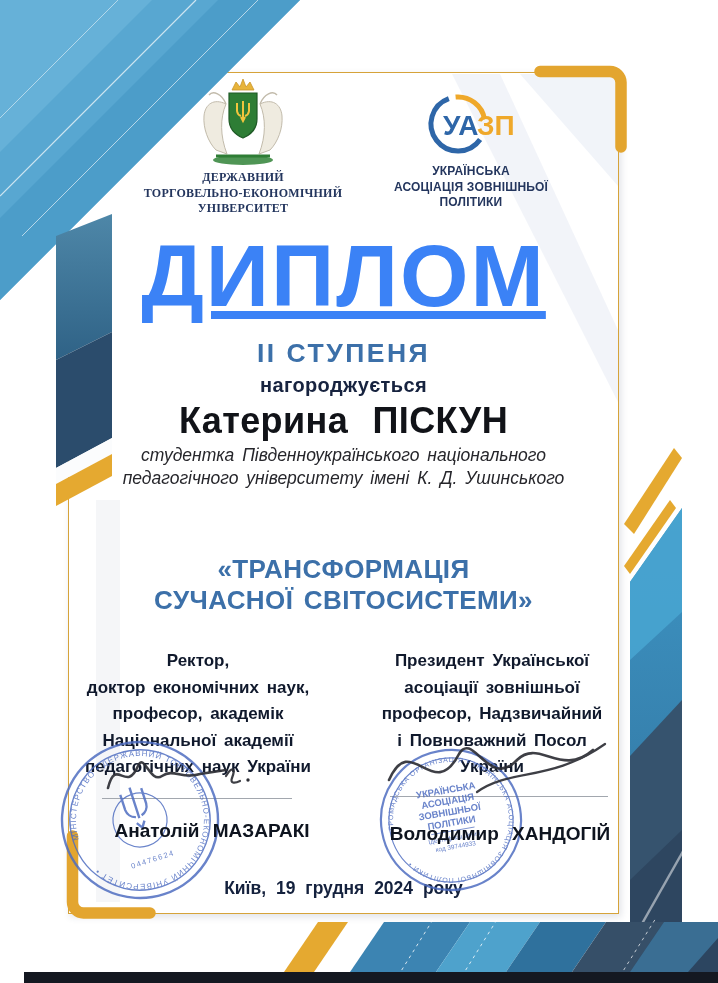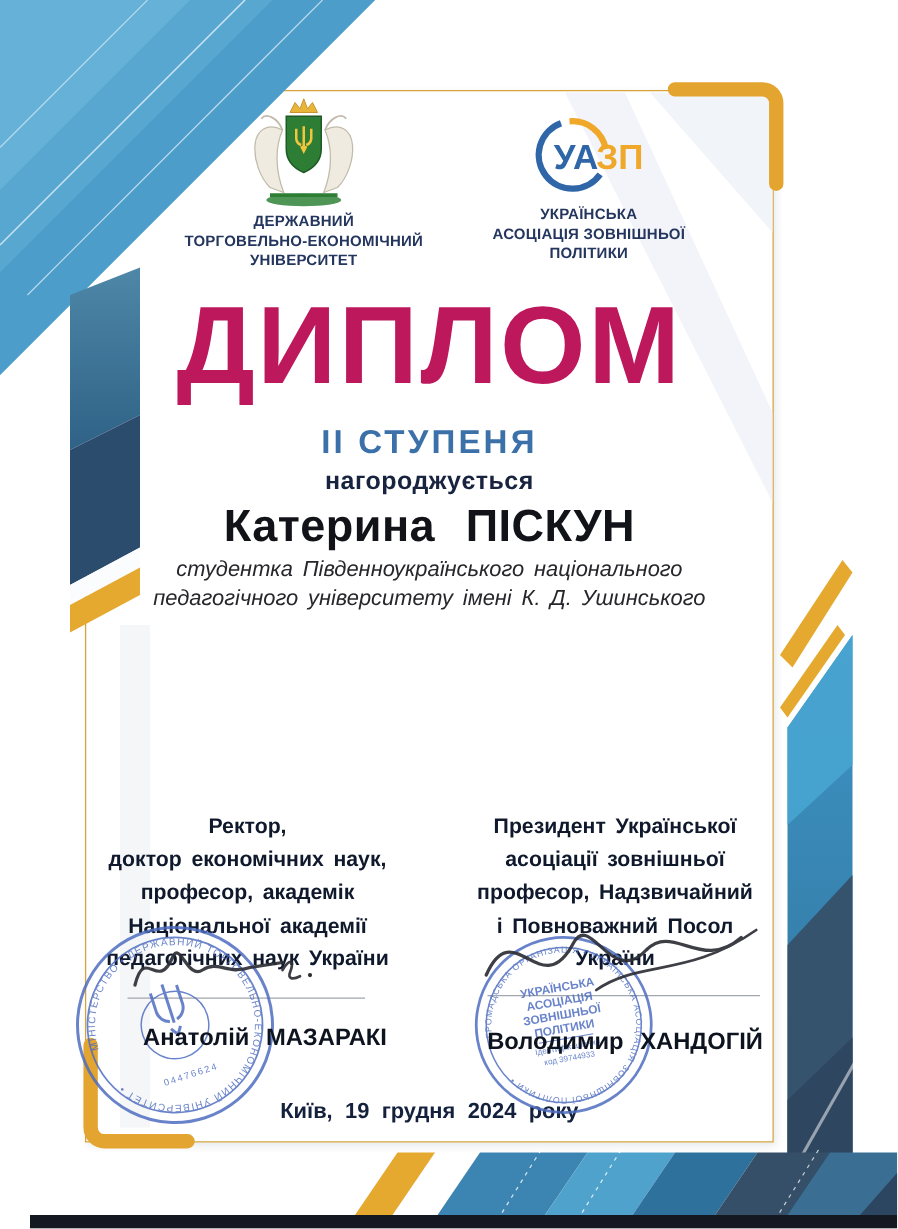--- a/index.html
+++ b/index.html
@@ -8,40 +8,40 @@
   .card{position:absolute;left:68px;top:72px;width:551px;height:842px;background:#ffffff;
         border:1.5px solid #D6A33A;box-sizing:border-box;z-index:1;
         box-shadow:2px 3px 7px rgba(40,60,90,.14);}
   .decor{position:absolute;inset:0;z-index:2;pointer-events:none;}
   .content{position:absolute;left:68px;top:72px;width:551px;height:932px;z-index:3;}
   .content>*{position:absolute;}
   .lines{white-space:pre-line;}
   .center{text-align:center;}
   .caption{font-size:12px;font-weight:bold;color:#24365E;line-height:15.5px;letter-spacing:.2px;}
   .title{left:0;top:158px;width:100%;font-size:88px;line-height:92px;font-weight:800;
-         color:#be185d;letter-spacing:2px;}
+         color:#3b82f6;letter-spacing:2px;text-decoration:underline;}
   .degree{left:0;top:266px;width:100%;font-size:26.5px;font-weight:bold;color:#3C70A9;letter-spacing:2.5px;}
   .verb{left:0;top:302px;width:100%;font-size:20px;font-weight:bold;color:#17233F;letter-spacing:.4px;}
   .recipient{left:0;top:328px;width:100%;font-size:36px;font-weight:bold;color:#111318;word-spacing:14px;letter-spacing:.4px;}
   .desc{left:0;top:372px;width:100%;font-size:17.5px;font-style:italic;color:#26262B;line-height:23px;word-spacing:3px;}
   .reason{left:0;top:428px;width:100%;font-size:19px;font-weight:bold;color:#17233F;line-height:24.5px;word-spacing:4px;}
   .contest{left:0;top:482px;width:100%;font-size:26px;font-weight:bold;color:#3C70A9;line-height:31px;word-spacing:3px;letter-spacing:.4px;}
   .signer-title{top:576px;width:252px;font-size:17px;font-weight:bold;color:#10192C;line-height:26.5px;word-spacing:3px;}
   .signer-title.l{left:4px;} .signer-title.r{left:298px;}
   .sig-line{height:1px;background:#A2A7AE;}
   .sig-line.l{left:34px;top:726px;width:190px;} .sig-line.r{left:322px;top:724px;width:218px;}
   .signer-name{font-size:19px;font-weight:bold;color:#0E141F;word-spacing:8px;z-index:6;}
   .signer-name.l{left:18px;top:748px;width:252px;} .signer-name.r{left:310px;top:751px;width:244px;}
   .date-line{left:0;top:806px;width:100%;font-size:17.5px;font-weight:bold;color:#14213D;word-spacing:5px;}
   .stamp{opacity:.84;z-index:4;}
   .stamp.l{left:-20px;top:648px;} .stamp.r{left:296px;top:662px;}
   .signature{z-index:5;}
   .signature.l{left:30px;top:678px;} .signature.r{left:313px;top:666px;}
   .logo-univ{left:128px;top:6px;} .logo-uazp{left:346px;top:14px;}
-  .cap-univ{left:30px;top:98px;width:290px;} .cap-uazp{left:286px;top:92px;width:234px;}
+  .cap-univ{left:30px;top:98px;width:290px;font-family:Liberation Serif, serif;} .cap-uazp{left:286px;top:92px;width:234px;}
 </style>
 </head>
 <body>
 
 <div class="page">
 
   <div class="card"></div>
 
   <svg class="decor" width="718" height="983" viewBox="0 0 718 983">
     <defs>
@@ -134,20 +134,22 @@
     <div class="caption center lines cap-uazp">УКРАЇНСЬКА
 АСОЦІАЦІЯ ЗОВНІШНЬОЇ
 ПОЛІТИКИ</div>
 
     <div class="title center">ДИПЛОМ</div>
     <div class="degree center">ІІ СТУПЕНЯ</div>
     <div class="verb center">нагороджується</div>
     <div class="recipient center">Катерина ПІСКУН</div>
     <div class="desc center lines">студентка Південноукраїнського національного
 педагогічного університету імені К. Д. Ушинського</div>
+    <div class="contest center lines">«ТРАНСФОРМАЦІЯ
+СУЧАСНОЇ СВІТОСИСТЕМИ»</div>
 
     <div class="signer-title l center lines">Ректор,
 доктор економічних наук,
 професор, академік
 Національної академії
 педагогічних наук України</div>
     <div class="signer-title r center lines">Президент Української
 асоціації зовнішньої
 професор, Надзвичайний
 і Повноважний Посол

